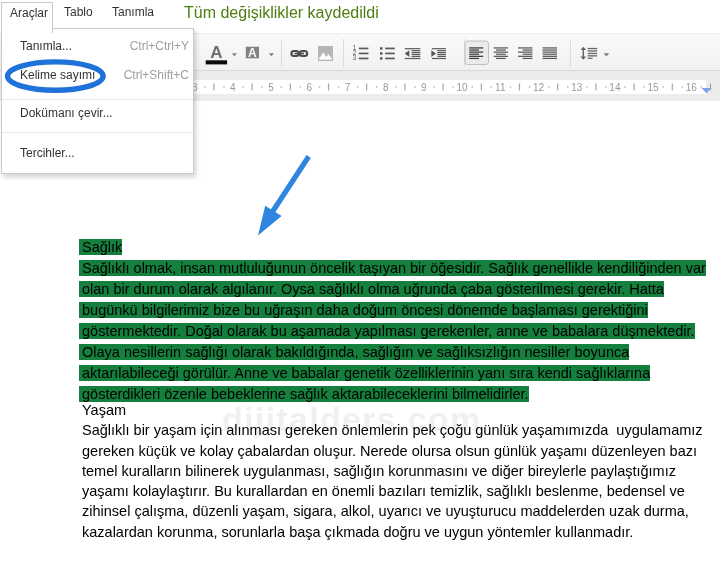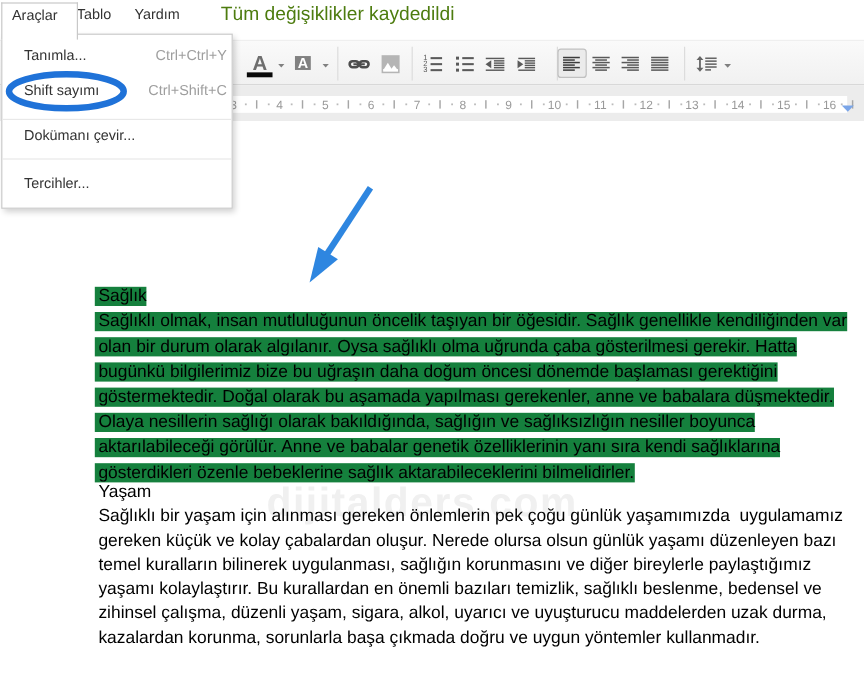--- a/index.html
+++ b/index.html
@@ -4,21 +4,21 @@
 <style>
 * { margin:0; padding:0; box-sizing:border-box; }
 html,body { width:720px; height:561px; overflow:hidden; background:#fff;
   font-family:"Liberation Sans", sans-serif; }
 #page { position:relative; width:720px; height:561px; }
 
 
 #menubar { position:absolute; left:0; top:0; width:720px; height:33px; background:#fff; }
 .mitem { position:absolute; top:5px; font-size:12px; color:#333;text-align:right; }
 #savemsg { position:absolute; left:184px; top:4px; font-size:16px; color:#4d7c0f; }
-#aracbtn { position:absolute; left:1px; top:2px; width:64px; height:31px;
+#aracbtn { position:absolute; left:1px; top:2px; width:52px; height:31px;
   background:#fff; border:1px solid #c8c8c8; border-bottom:none; z-index:11; }
 #aracbtn span { position:absolute; left:8px; top:3px; font-size:12px; color:#333; }
 
 
 #toolbar { position:absolute; left:0; top:33px; width:720px; height:38px;
   background:linear-gradient(#fafafa,#f1f1f1); border-bottom:1px solid #d8d8d8;
   border-top:1px solid #ececec; }
 
 
 #ruler { position:absolute; left:0; top:71px; width:720px; height:30px; background:#ececec; }
@@ -204,34 +204,34 @@
         <rect x="662.5" y="86.2" width="1.5" height="1.5"></rect>
           <rect x="681.6" y="86.2" width="1.5" height="1.5"></rect>
           <rect x="700.7" y="86.2" width="1.5" height="1.5"></rect>
       </g>
       <polygon points="701.5,88 711.5,88 706.5,93.2" fill="#7aa5e8"></polygon>
     </svg>
   </div>
 
   <div id="menubar">
     <span class="mitem" style="left:64px;">Tablo</span>
-    <span class="mitem" style="left:112px;">Yardım</span>
+    <span class="mitem" style="left:112px;">Tanımla</span>
     <span id="savemsg">Tüm değişiklikler kaydedildi</span>
   </div>
 
   <div id="doc">
     <div id="watermark">dijitalders.com</div>
     <div id="text"><span class="h">Sağlık </span><br><span class="h">Sağlıklı olmak, insan mutluluğunun öncelik taşıyan bir öğesidir. Sağlık genellikle kendiliğinden var </span><br><span class="h">olan bir durum olarak algılanır. Oysa sağlıklı olma uğrunda çaba gösterilmesi gerekir. Hatta </span><br><span class="h">bugünkü bilgilerimiz bize bu uğraşın daha doğum öncesi dönemde başlaması gerektiğini </span><br><span class="h">göstermektedir. Doğal olarak bu aşamada yapılması gerekenler, anne ve babalara düşmektedir. </span><br><span class="h">Olaya nesillerin sağlığı olarak bakıldığında, sağlığın ve sağlıksızlığın nesiller boyunca </span><br><span class="h">aktarılabileceği görülür. Anne ve babalar genetik özelliklerinin yanı sıra kendi sağlıklarına </span><br><span class="h">gösterdikleri özenle bebeklerine sağlık aktarabileceklerini bilmelidirler. </span></div>
     <div id="text2">Yaşam<br>Sağlıklı bir yaşam için alınması gereken önlemlerin pek çoğu günlük yaşamımızda&nbsp; uygulamamız<br>gereken küçük ve kolay çabalardan oluşur. Nerede olursa olsun günlük yaşamı düzenleyen bazı<br>temel kuralların bilinerek uygulanması, sağlığın korunmasını ve diğer bireylerle paylaştığımız<br>yaşamı kolaylaştırır. Bu kurallardan en önemli bazıları temizlik, sağlıklı beslenme, bedensel ve<br>zihinsel çalışma, düzenli yaşam, sigara, alkol, uyarıcı ve uyuşturucu maddelerden uzak durma,<br>kazalardan korunma, sorunlarla başa çıkmada doğru ve uygun yöntemler kullanmadır.</div>
   </div>
 
   <div id="menu">
     <span class="mi" style="top:10px;">Tanımla...</span>
     <span class="sc" style="top:10px;">Ctrl+Ctrl+Y</span>
-    <span class="mi" style="top:39px;">Shift sayımı</span>
+    <span class="mi" style="top:39px;">Kelime sayımı</span>
     <span class="sc" style="top:39px;">Ctrl+Shift+C</span>
     <div class="sep" style="top:70px;"></div>
     <div class="sep" style="top:103px;"></div>
     <span class="mi" style="top:77px;">Dokümanı çevir...</span>
     <span class="mi" style="top:117px;">Tercihler...</span>
   </div>
 
   <div id="aracbtn">
       <span>Araçlar</span>
     </div>

